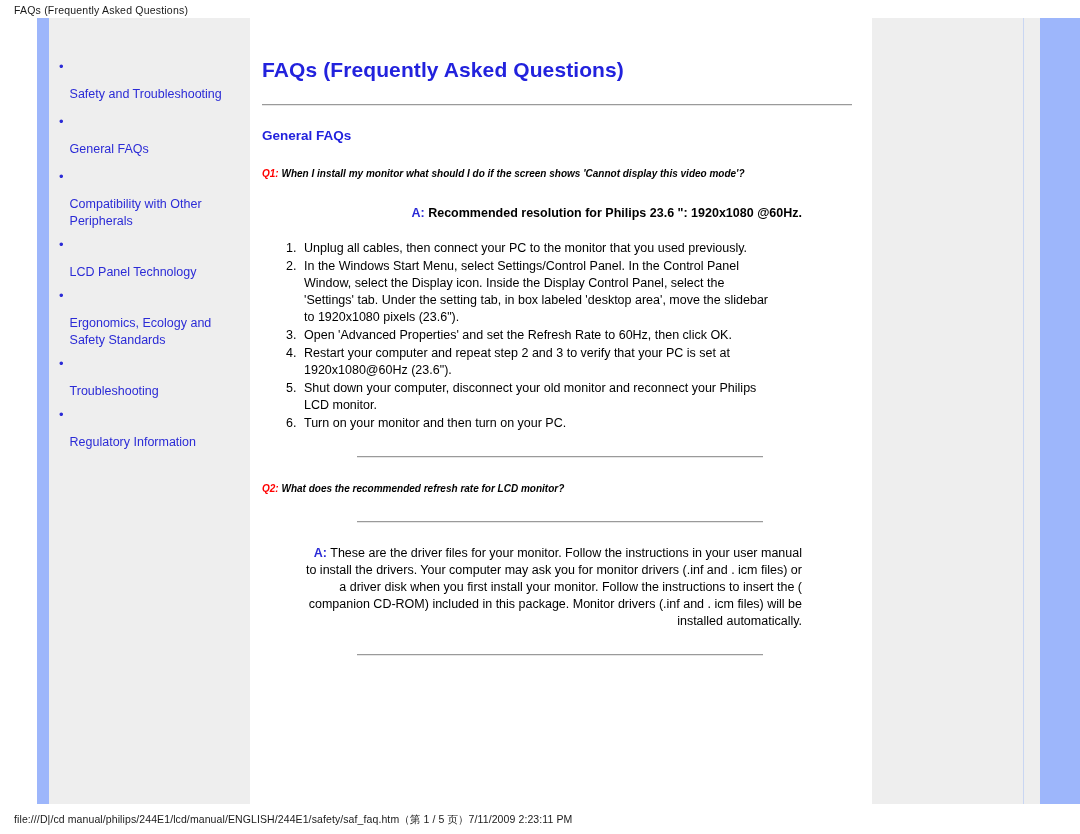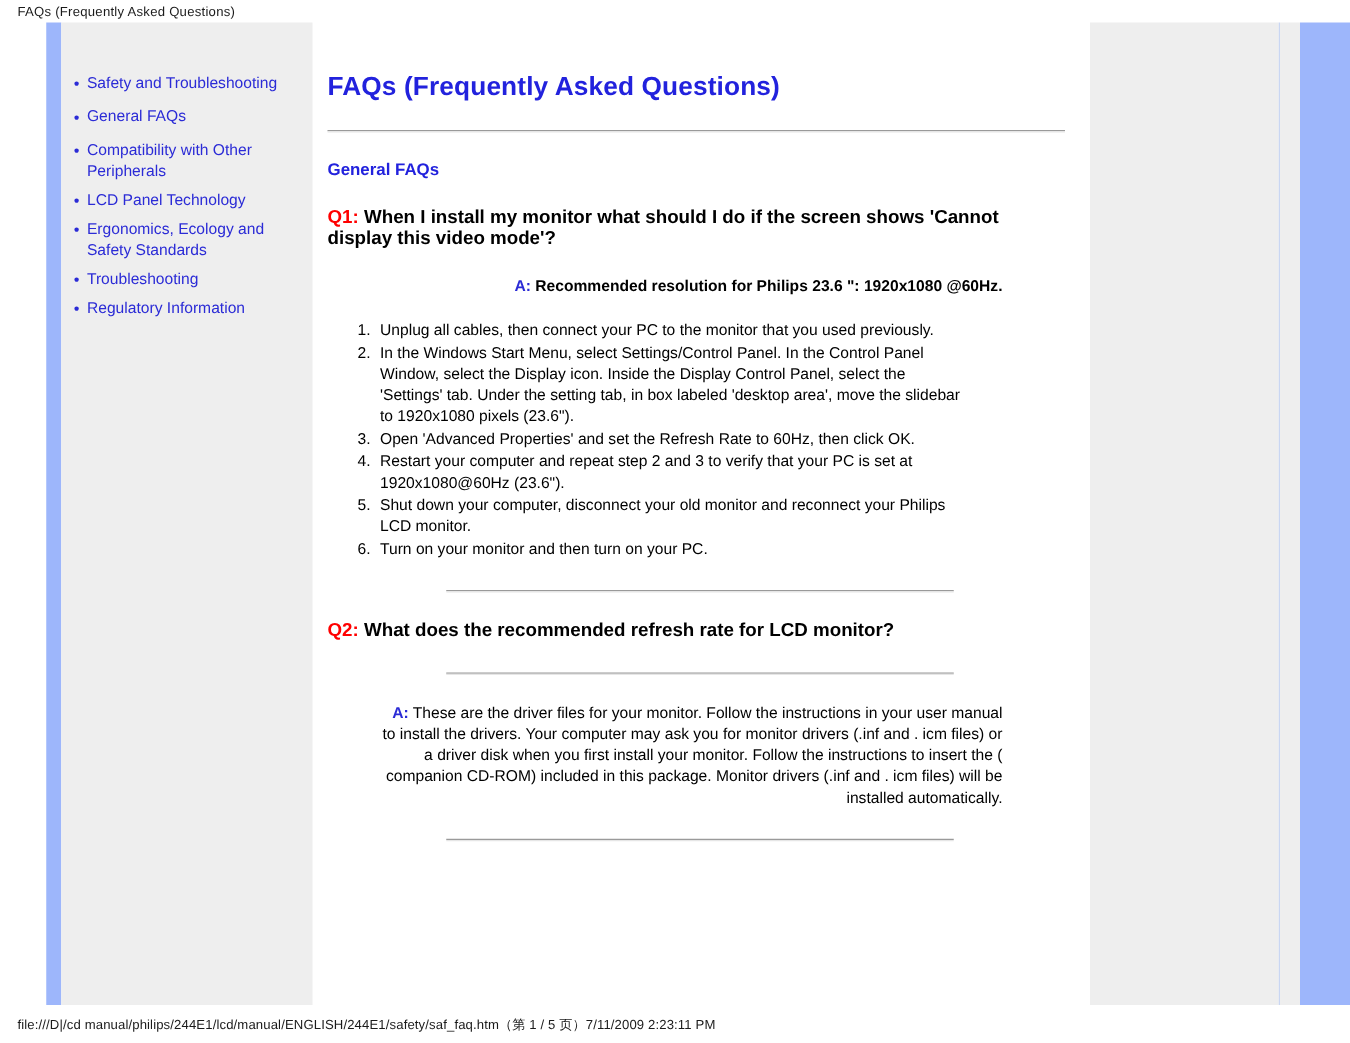--- a/index.html
+++ b/index.html
@@ -110,20 +110,21 @@
     line-height: 17px;
     margin-right: 6px;
     flex: 0 0 auto;
   }
   .nav-label {
     color: #2b2bd6;
     font-size: 12.5px;
     line-height: 17px;
     text-decoration: none;
     cursor: pointer;
+    margin-top: 28px;
   }
 
   
   .content {
     position: absolute;
     left: 262px;
     top: 0;
     width: 592px;
   }
   .main-title {
@@ -143,24 +144,25 @@
   }
   .section-title {
     margin: 22px 0 0 0;
     font-size: 13.5px;
     font-weight: bold;
     color: #2222dd;
   }
 
   .question {
     margin: 23px 0 0 0;
-    font-size: 15px;
+    font-size: 10px;
     font-weight: bold;
     line-height: 16.5px;
     color: #000000;
+    font-style: italic;
   }
   .q-tag { color: #ff0000; }
 
   .answer-block {
     margin: 22px 0 0 40px;
     width: 500px;
     font-size: 12.5px;
     line-height: 17px;
     text-align: right;
   }

